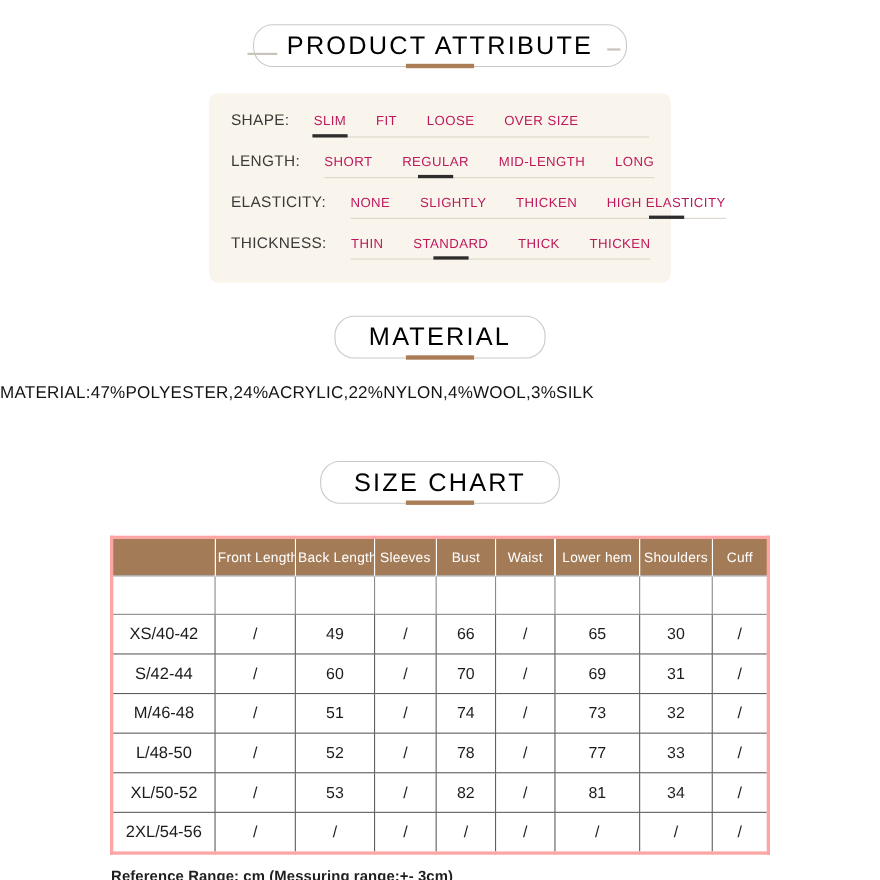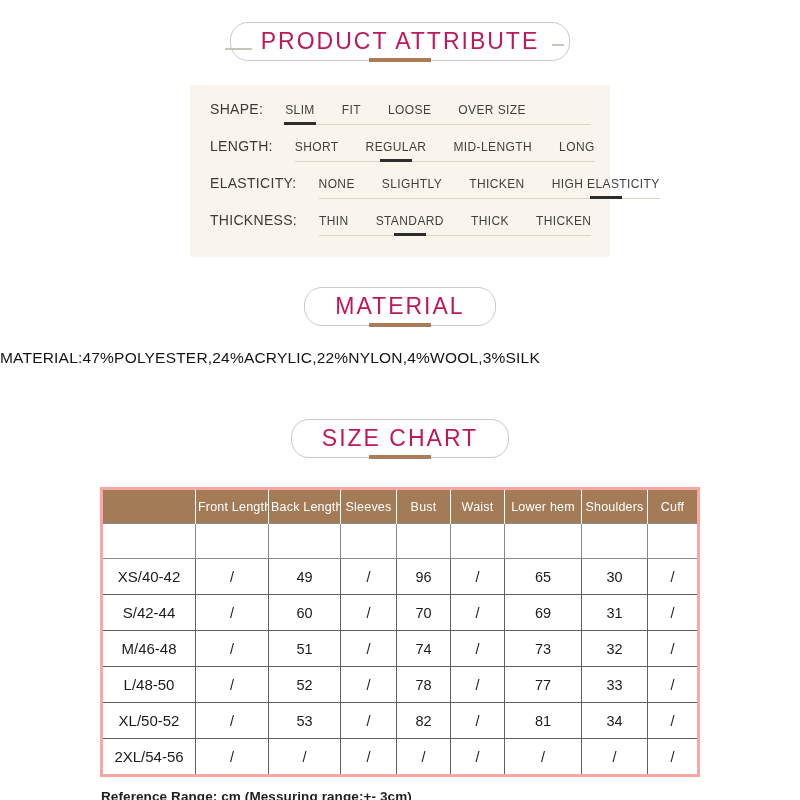--- a/index.html
+++ b/index.html
@@ -7,40 +7,40 @@
     width:800px;height:800px;background:#ffffff;
     font-family:"Liberation Sans", sans-serif;color:#1c1c1c;
     position:relative;overflow:hidden;
   }
   .wrap{position:relative;width:800px;padding-top:22px;box-sizing:border-box;}
 
   
   .title-row{position:relative;width:100%;text-align:center;}
   .title-box{
     display:inline-block;background:#ffffff;border:1px solid #c9c9c9;border-radius:18px;
-    padding:5px 30px;font-size:23px;font-weight:500;letter-spacing:2px;color:#be185d;
+    padding:5px 30px;font-size:23px;font-weight:500;letter-spacing:2px;color:#000000;
     white-space:nowrap;
   }
   .accent-bar{width:62px;height:4px;margin:-3px auto 0;position:relative;z-index:2;}
   .dash{position:absolute;height:2px;background:#c9c4ba;}
   .dash-left{left:225px;top:26px;width:27px;}
   .dash-right{left:552px;top:22px;width:12px;}
 
   
   .panel{
-    width:420px;margin:23px auto 0;background:#faf5ec;border-radius:2px;
+    width:420px;margin:23px auto 0;background:#faf5ec;border-radius:8px;
     padding:16px 20px 8px;box-sizing:border-box;
   }
   .attr-row{display:flex;align-items:baseline;margin-bottom:13px;}
   .attr-label{font-size:14px;color:#3b3a38;white-space:nowrap;letter-spacing:.3px;}
   .attr-options{
     flex:1;display:flex;gap:27px;margin-left:22px;padding-bottom:7px;
     border-bottom:1px solid #ddd6c8;
   }
-  .opt{font-size:12px;color:#404040;letter-spacing:.4px;white-space:nowrap;position:relative;}
+  .opt{font-size:12px;color:#be185d;letter-spacing:.4px;white-space:nowrap;position:relative;}
   .opt.sel::after{
     content:"";position:absolute;left:50%;transform:translateX(-50%);
     bottom:-8px;width:32px;height:3px;background:#2d2d2d;z-index:2;
   }
 
   
   .mat-title{margin-top:30px;}
   .mat-text{
     text-align:left;margin-top:22px;font-size:15.5px;font-weight:500;
     color:#141414;letter-spacing:.2px;
@@ -172,21 +172,21 @@
         <td></td>
         <td></td>
         <td></td>
         <td></td>
       </tr>
       <tr>
         <td class="size-col">XS/40-42</td>
         <td>/</td>
         <td>49</td>
         <td>/</td>
-        <td>96</td>
+        <td>66</td>
         <td>/</td>
         <td>65</td>
         <td>30</td>
         <td>/</td>
       </tr>
       <tr>
         <td class="size-col">S/42-44</td>
         <td>/</td>
         <td>60</td>
         <td>/</td>

